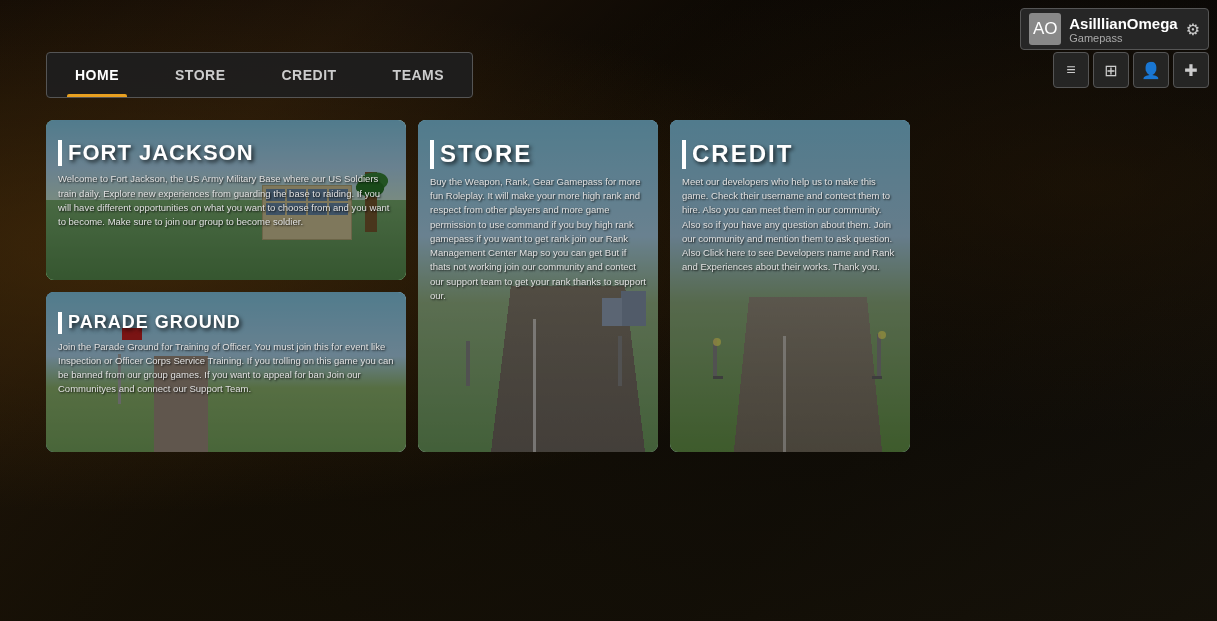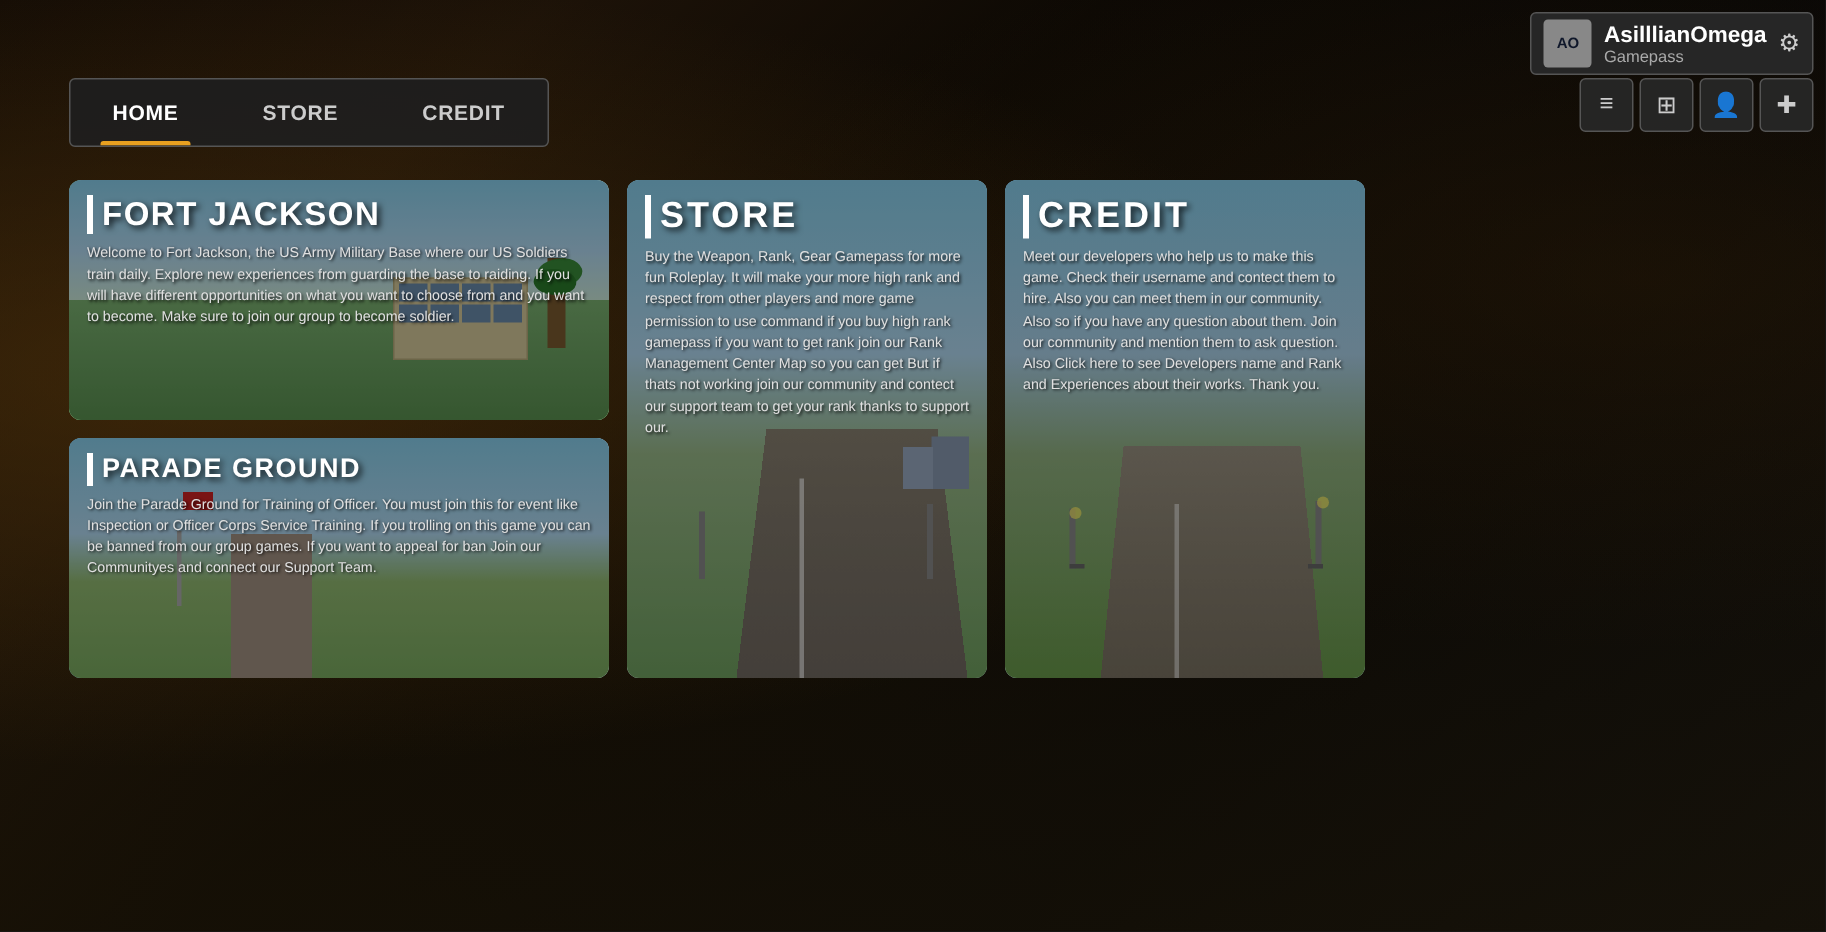--- a/index.html
+++ b/index.html
@@ -54,23 +54,22 @@
     }
 
     .user-avatar {
       width: 32px;
       height: 32px;
       background: #888;
       border-radius: 3px;
       display: flex;
       align-items: center;
       justify-content: center;
-      color: #0f172a;
-      font-size: 10px;
-      font-weight: bold;
+      color: #ffffff;
+      font-size: 17px;
     }
 
     .user-info {
       display: flex;
       flex-direction: column;
     }
 
     .user-name {
       color: #fff;
       font-size: 15px;
@@ -225,20 +224,21 @@
     }
 
     .card-content {
       position: relative;
       z-index: 2;
       padding: 10px 12px;
       height: 100%;
       display: flex;
       flex-direction: column;
       gap: 6px;
+      margin-top: 10px;
     }
 
     .card-title {
       color: #fff;
       font-size: 18px;
       font-weight: 900;
       text-transform: uppercase;
       letter-spacing: 1px;
       text-shadow: 2px 2px 4px rgba(0,0,0,0.8);
       border-left: 4px solid #fff;
@@ -280,20 +280,21 @@
       <span class="user-name">AsilllianOmega</span>
       <span class="user-rank">Gamepass</span>
     </div>
     <div class="gear-icon">⚙</div>
   </div>
 
   <nav class="navbar">
     <div class="nav-item active">HOME</div>
     <div class="nav-item">STORE</div>
     <div class="nav-item">CREDIT</div>
+    <div class="nav-item">TEAMS</div>
   </nav>
 
   <div class="icon-bar">
     <div class="icon-btn">≡</div>
     <div class="icon-btn">⊞</div>
     <div class="icon-btn">👤</div>
     <div class="icon-btn">✚</div>
   </div>
 
   <div class="cards-area">

